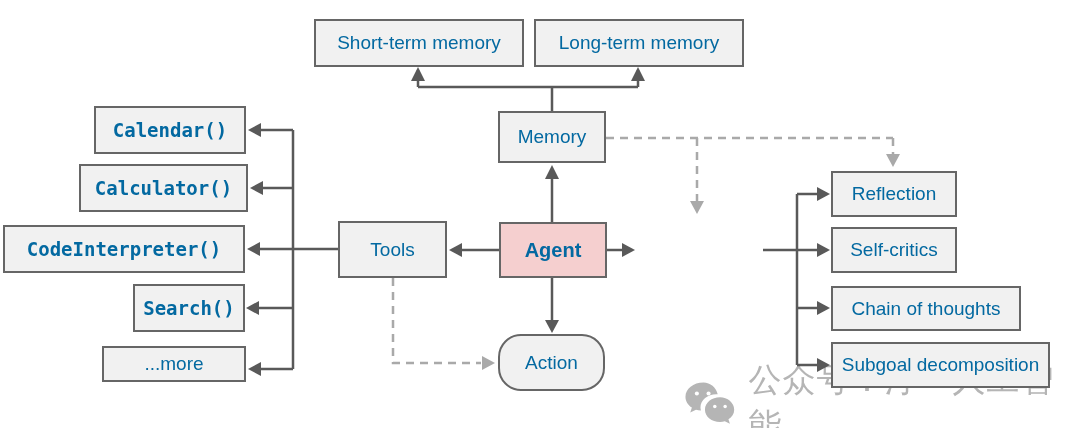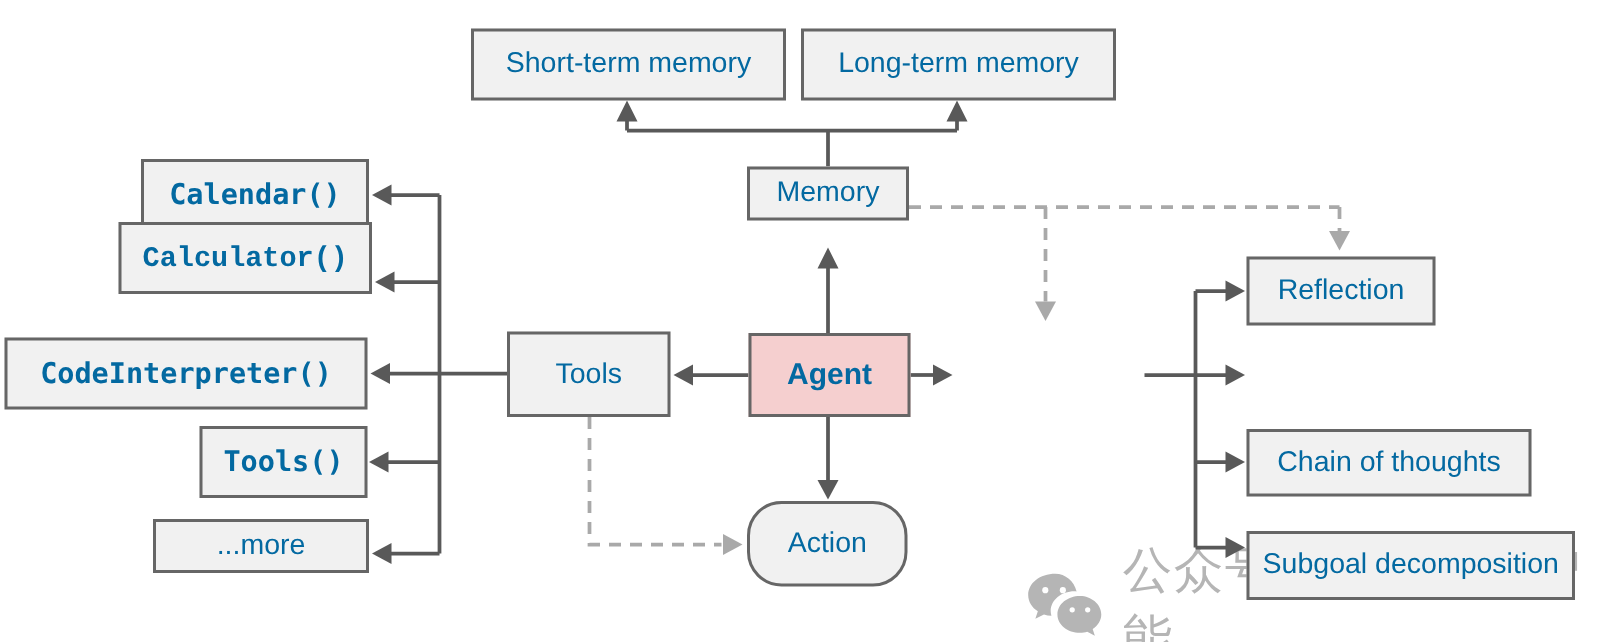--- a/index.html
+++ b/index.html
@@ -108,29 +108,30 @@
     <path class="wire-dashed" d="M393 278 L393 363 L481 363"></path>
     <polygon class="head-dashed" points="495,363 482,356 482,370"></polygon>
 
     <path class="wire-dashed" d="M606 138 L893 138 M697 138 L697 201 M893 138 L893 154"></path>
     <polygon class="head-dashed" points="697,214 690,201 704,201"></polygon>
     <polygon class="head-dashed" points="893,167 886,154 900,154"></polygon>
   </svg>
 
   <div class="node" style="left:314px;top:19px;width:210px;height:48px;">Short-term memory</div>
   <div class="node" style="left:534px;top:19px;width:210px;height:48px;">Long-term memory</div>
-  <div class="node" style="left:498px;top:111px;width:108px;height:36px;">Memory</div>
+  <div class="node" style="left:498px;top:111px;width:108px;height:52px;">Memory</div>
 
   <div class="node" style="left:338px;top:221px;width:109px;height:57px;">Tools</div>
   <div class="node agent" style="left:499px;top:222px;width:108px;height:56px;">Agent</div>
   <div class="node" style="left:498px;top:334px;width:107px;height:57px;border-radius:23px;">Action</div>
 
   <div class="node mono" style="left:94px;top:106px;width:152px;height:48px;">Calendar()</div>
-  <div class="node mono" style="left:79px;top:148px;width:169px;height:48px;font-family:Liberation Mono, monospace;">Calculator()</div>
+  <div class="node mono" style="left:79px;top:164px;width:169px;height:48px;">Calculator()</div>
   <div class="node mono" style="left:3px;top:225px;width:242px;height:48px;">CodeInterpreter()</div>
-  <div class="node mono" style="left:133px;top:284px;width:112px;height:48px;">Tools()</div>
+  <div class="node mono" style="left:133px;top:284px;width:112px;height:48px;">Search()</div>
   <div class="node" style="left:102px;top:346px;width:144px;height:36px;">...more</div>
 
   <div class="node" style="left:831px;top:171px;width:126px;height:46px;">Reflection</div>
+  <div class="node" style="left:831px;top:227px;width:126px;height:46px;">Self-critics</div>
   <div class="node" style="left:831px;top:286px;width:190px;height:45px;">Chain of thoughts</div>
-  <div class="node" style="left:831px;top:342px;width:219px;height:46px;margin-top:12px;">Subgoal decomposition</div>
+  <div class="node" style="left:831px;top:342px;width:219px;height:46px;">Subgoal decomposition</div>
 
 </div>
 
 </body></html>

